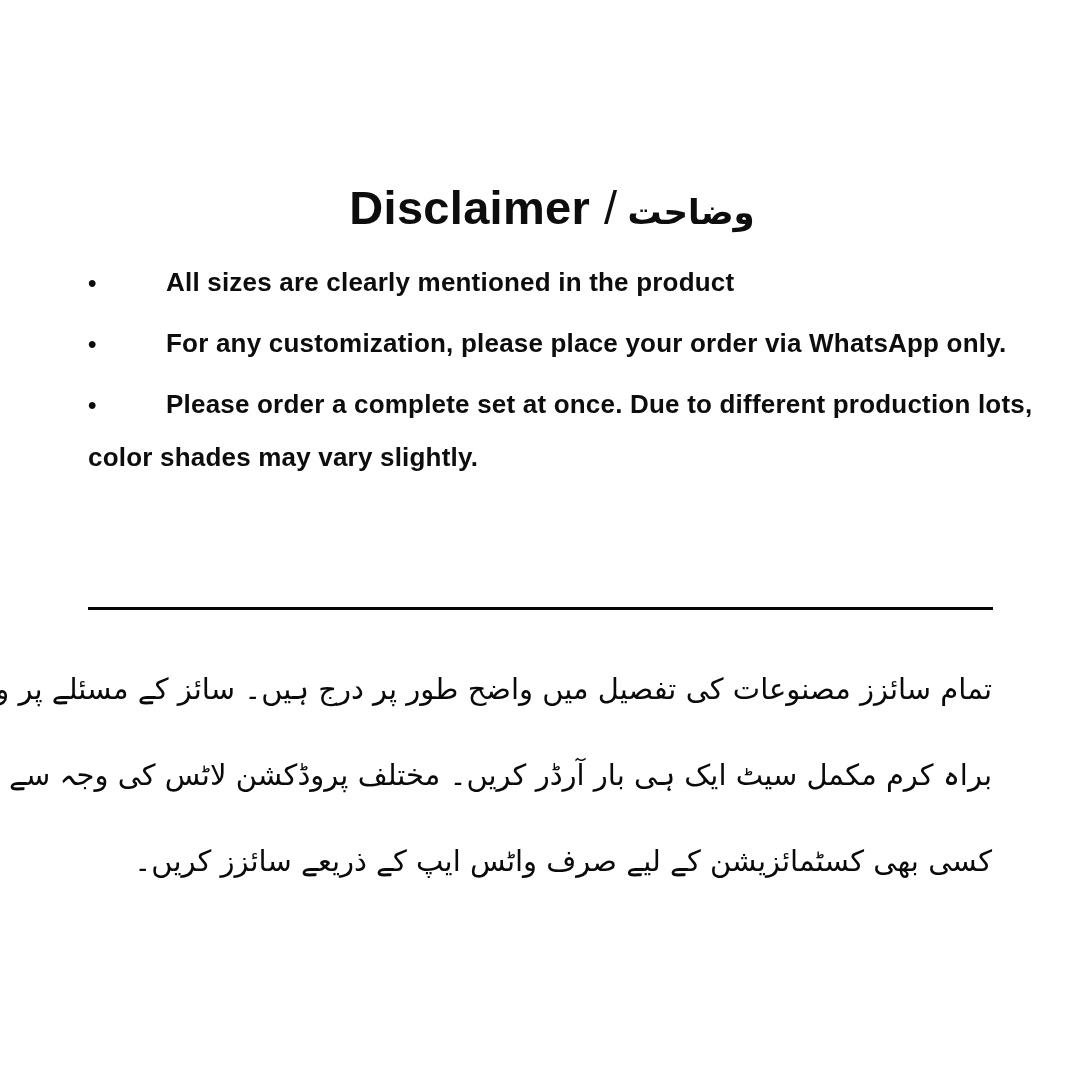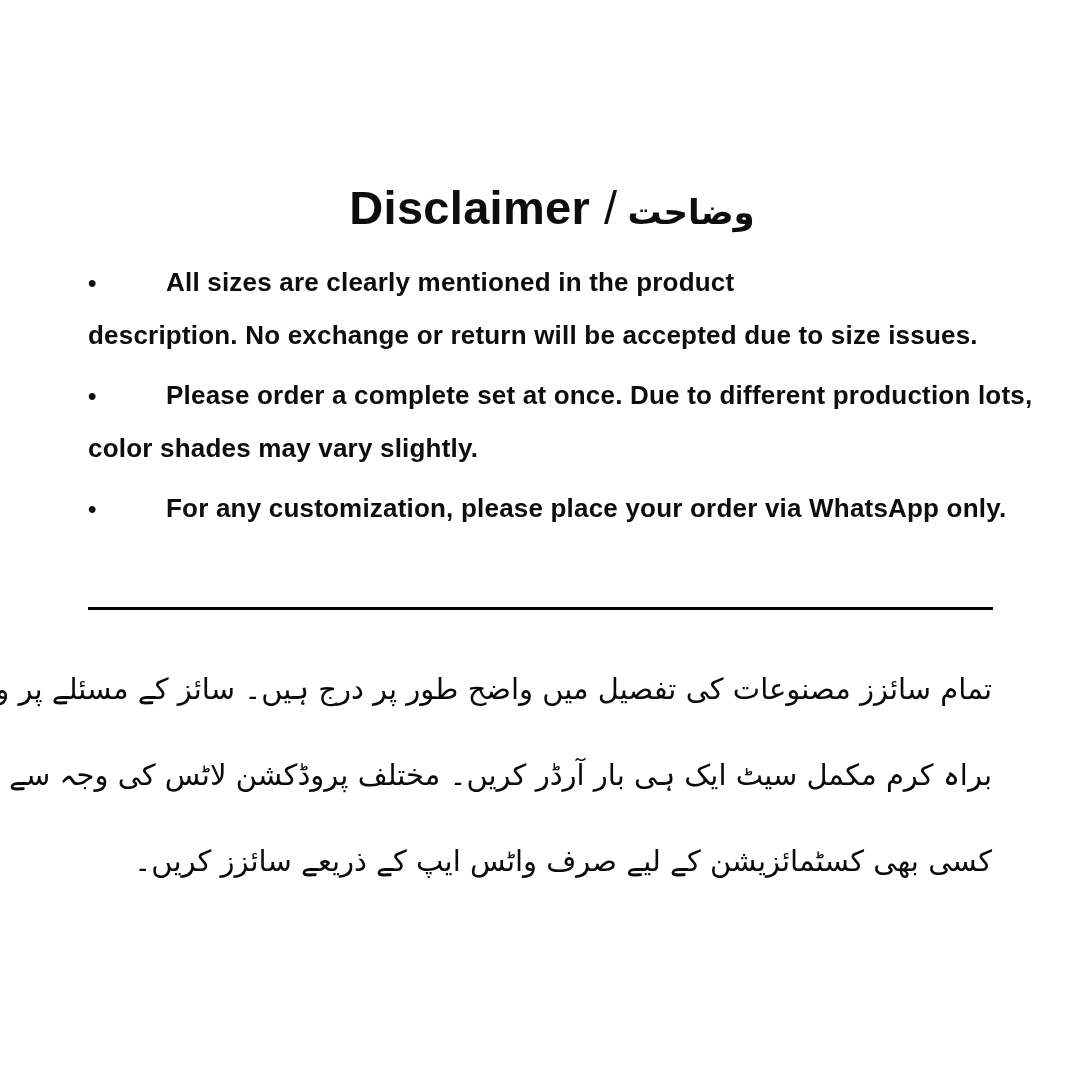--- a/index.html
+++ b/index.html
@@ -95,30 +95,29 @@
 <div class="page">
 
   <div class="title">
     <span>Disclaimer</span><span class="sep">/</span><span class="ur">وضاحت</span>
   </div>
 
   <div class="bullets">
 
     <div class="bullet-item">
       <div class="line"><span class="marker">•</span><span>All sizes are clearly mentioned in the product</span></div>
-      <div class="line">description. No exchange or return will be accepted due to size issues.</div>
+    </div>
+
+    <div class="bullet-item">
+      <div class="line"><span class="marker">•</span><span>For any customization, please place your order via WhatsApp only.</span></div>
     </div>
 
     <div class="bullet-item">
       <div class="line"><span class="marker">•</span><span>Please order a complete set at once. Due to different production lots,</span></div>
       <div class="line">color shades may vary slightly.</div>
-    </div>
-
-    <div class="bullet-item">
-      <div class="line"><span class="marker">•</span><span>For any customization, please place your order via WhatsApp only.</span></div>
     </div>
 
   </div>
 
   <div class="divider"></div>
 
   <div class="urdu" dir="rtl">
     <div class="urdu-line">تمام سائزز مصنوعات کی تفصیل میں واضح طور پر درج ہیں۔ سائز کے مسئلے پر واپسی یا تبادلہ ممکن نہیں ہو گا۔</div>
     <div class="urdu-line">براہ کرم مکمل سیٹ ایک ہی بار آرڈر کریں۔ مختلف پروڈکشن لاٹس کی وجہ سے رنگت میں معمولی فرق ہو سکتا ہے۔</div>
     <div class="urdu-line">کسی بھی کسٹمائزیشن کے لیے صرف واٹس ایپ کے ذریعے سائزز کریں۔</div>

